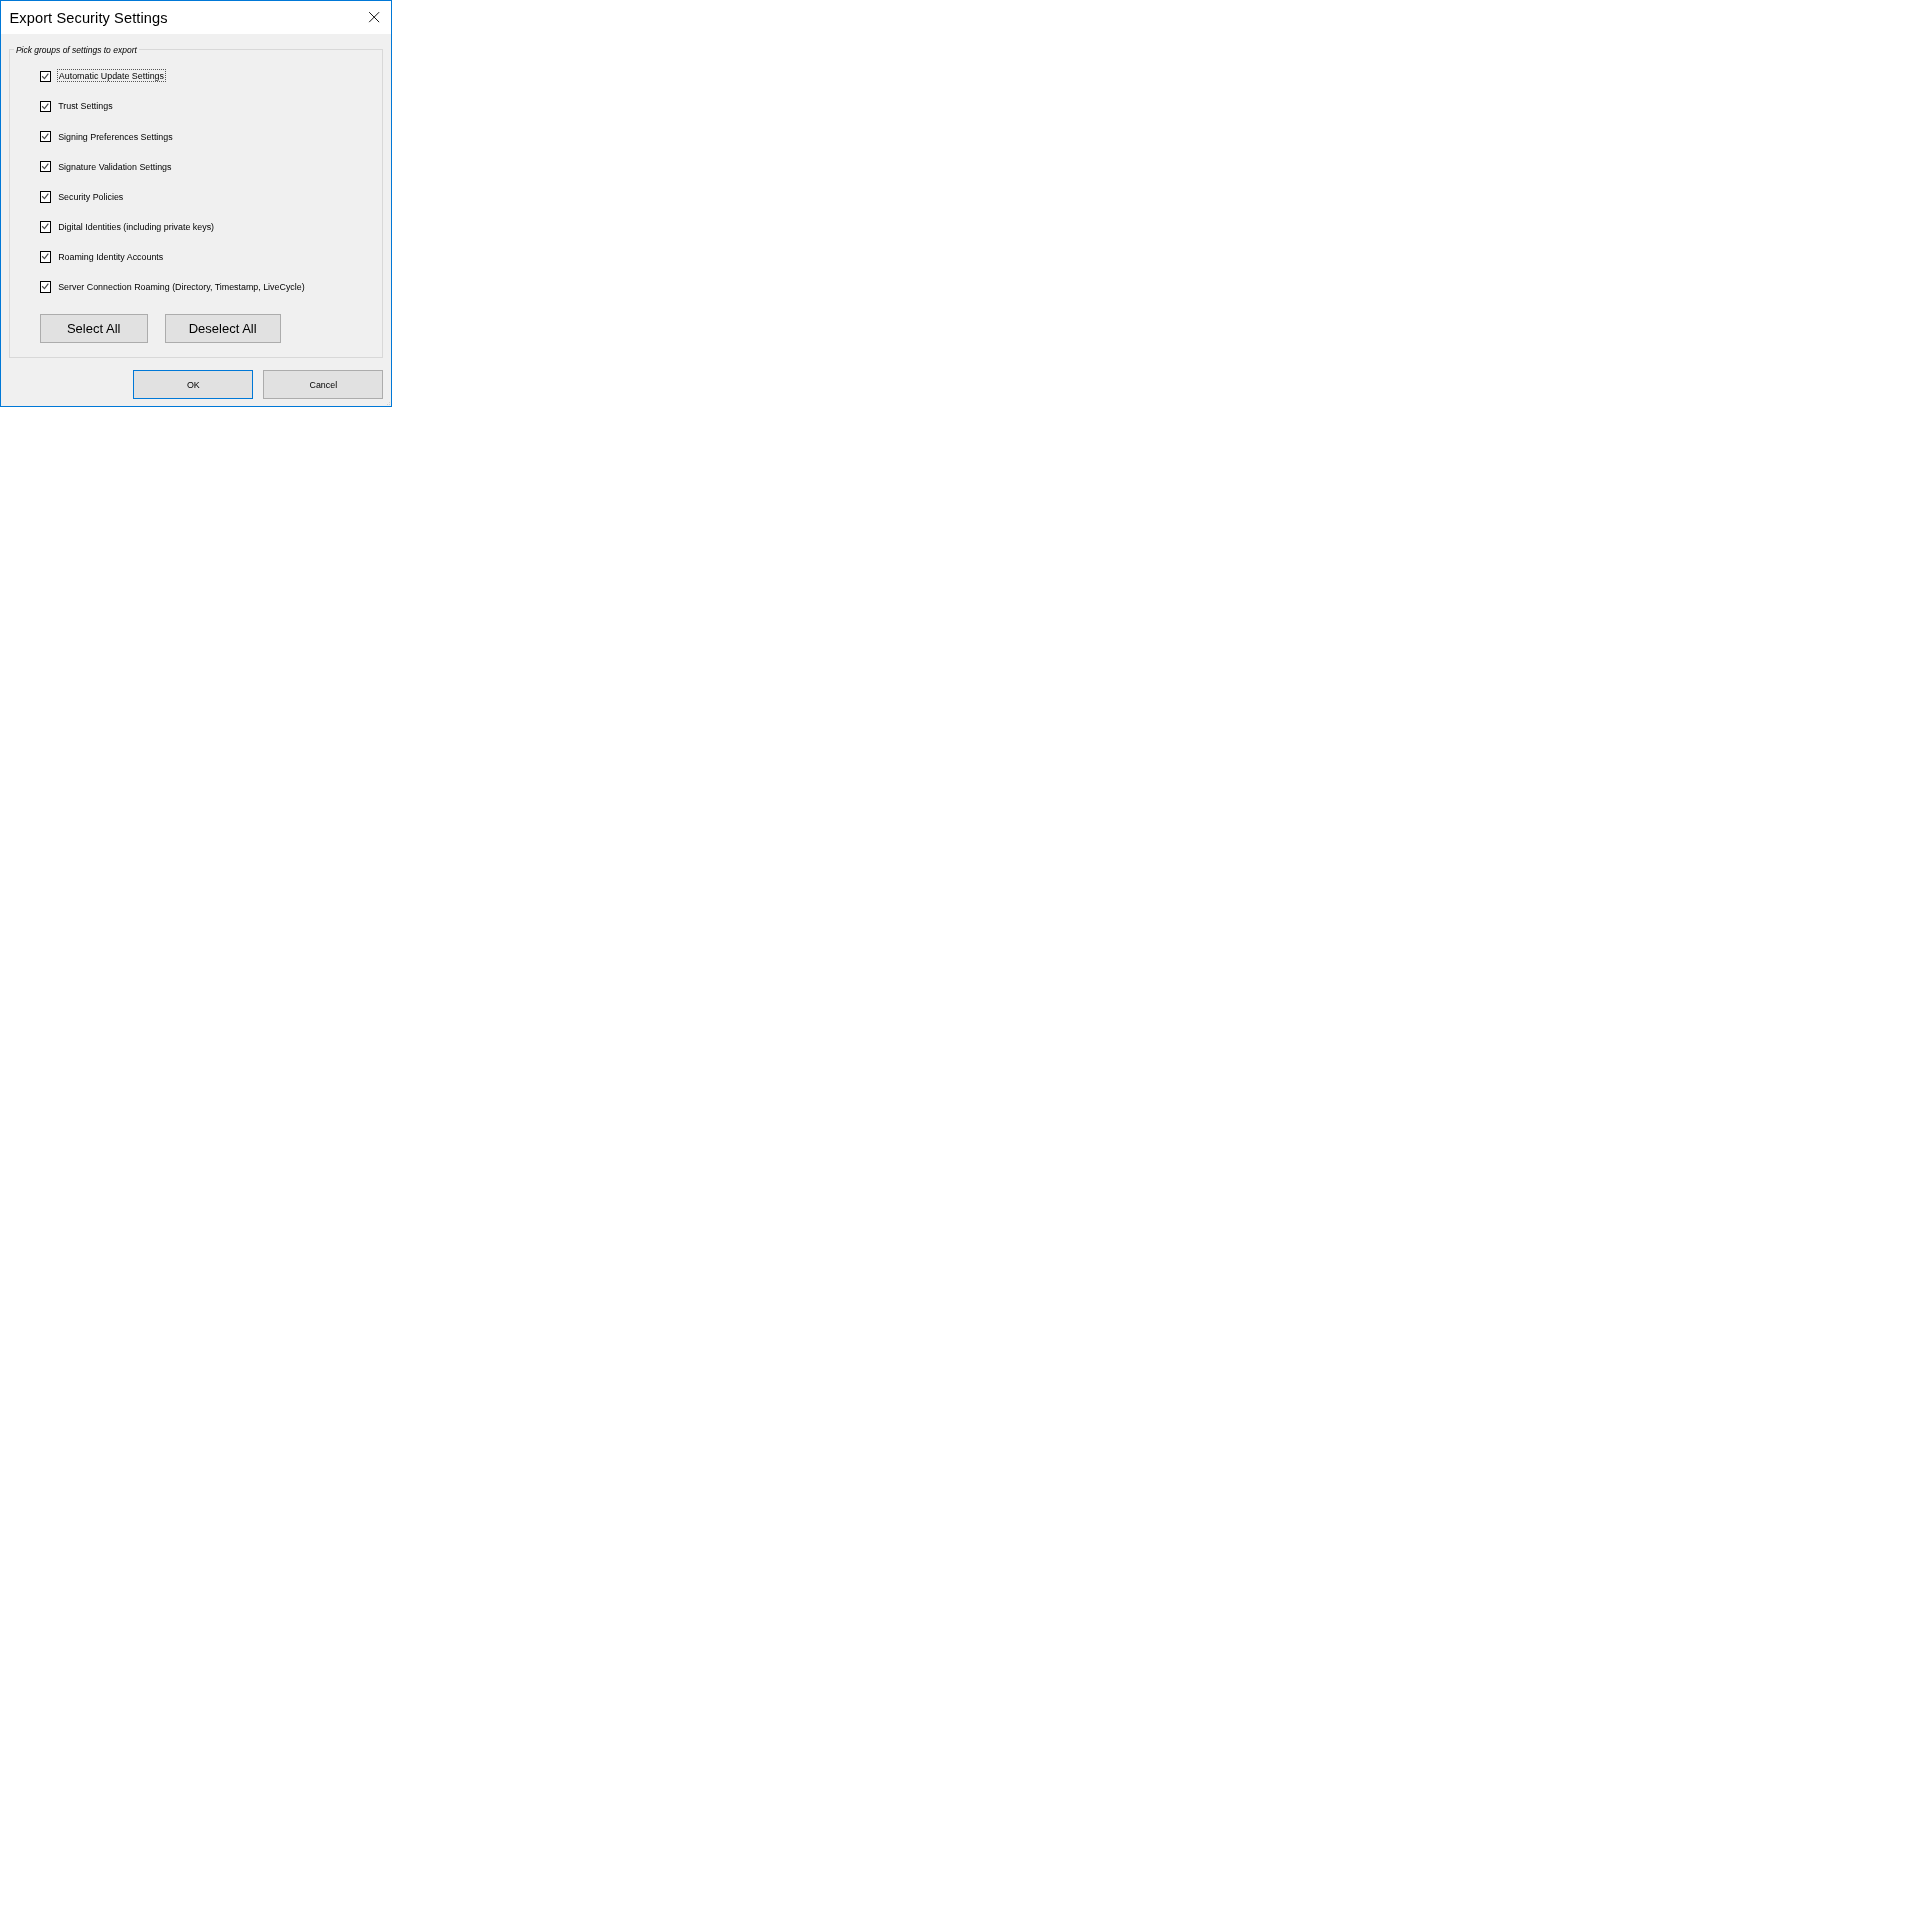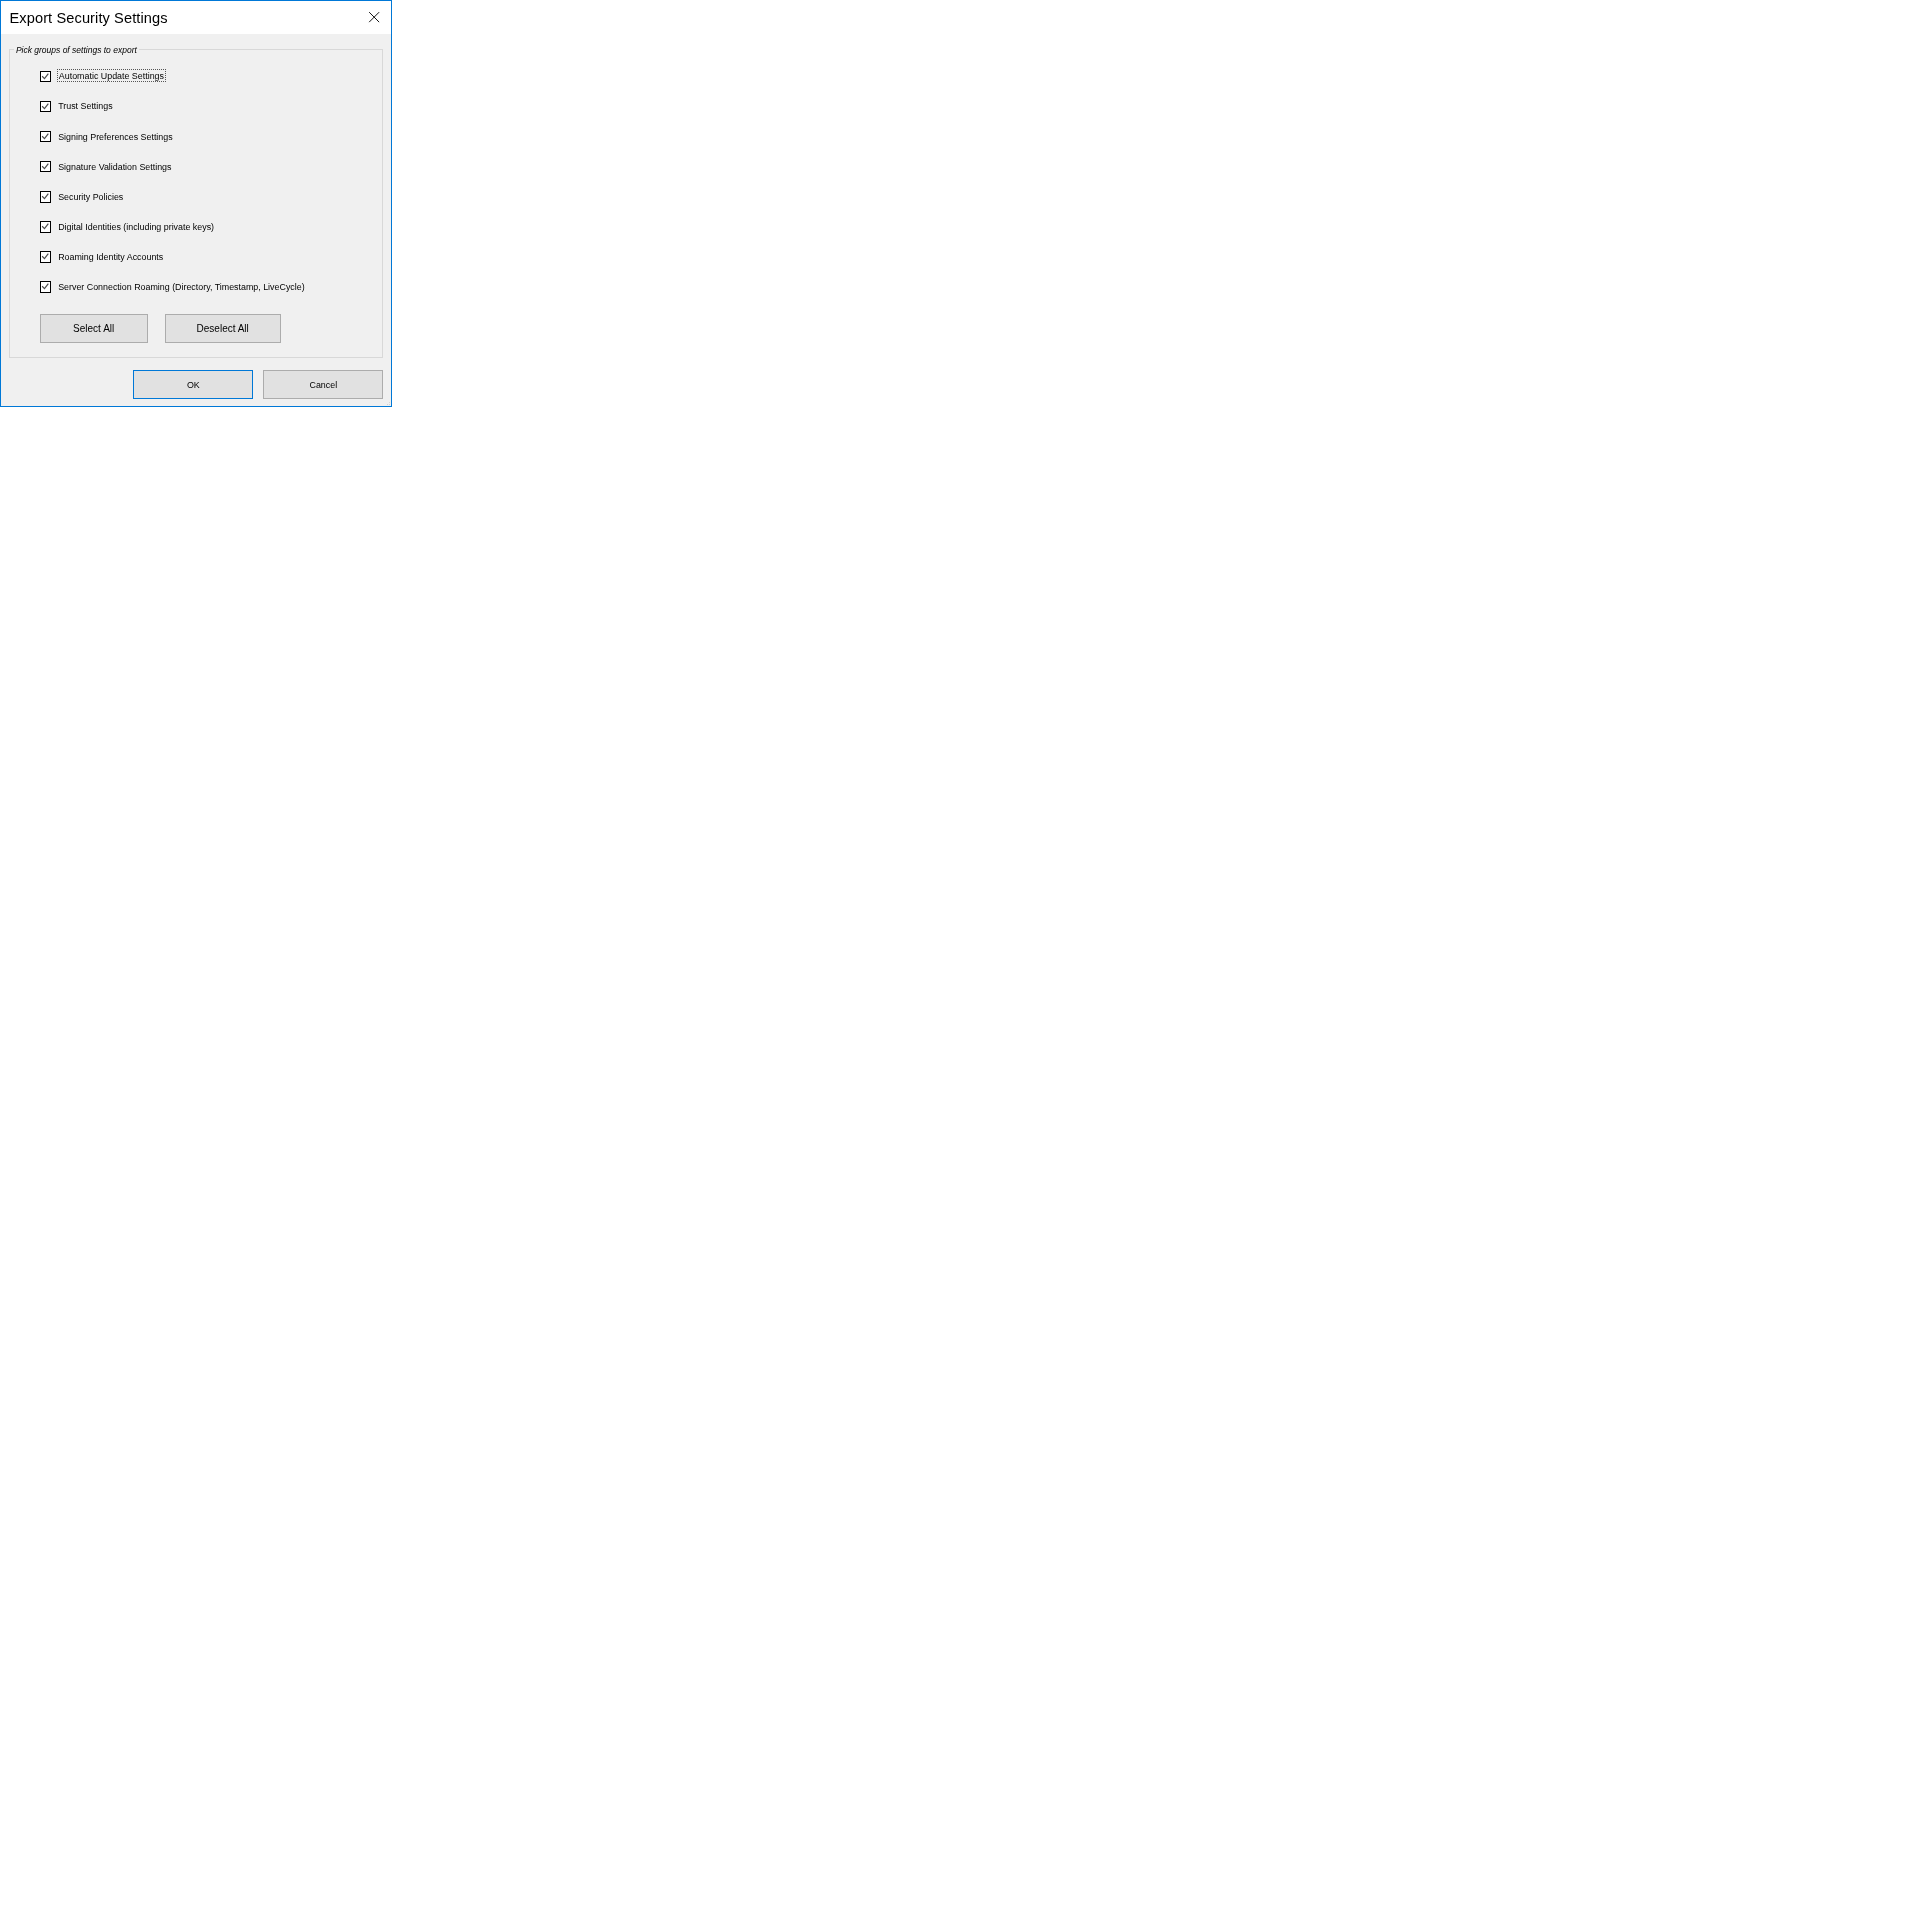--- a/index.html
+++ b/index.html
@@ -99,21 +99,21 @@
   .select-buttons {
     display: flex;
     gap: 17px;
     margin-top: 21px;
     margin-left: 0;
   }
   .btn {
     height: 29px;
     border: 0.4px solid #acacac;
     background: #e1e1e1;
-    font-size: 10px;
+    font-size: 13px;
     color: #000;
     display: inline-flex;
     align-items: center;
     justify-content: center;
     cursor: pointer;
     font-family: inherit;
   }
   .btn.select-all { width: 108px; }
   .btn.deselect-all { width: 116px; }
   .dialog-buttons {

